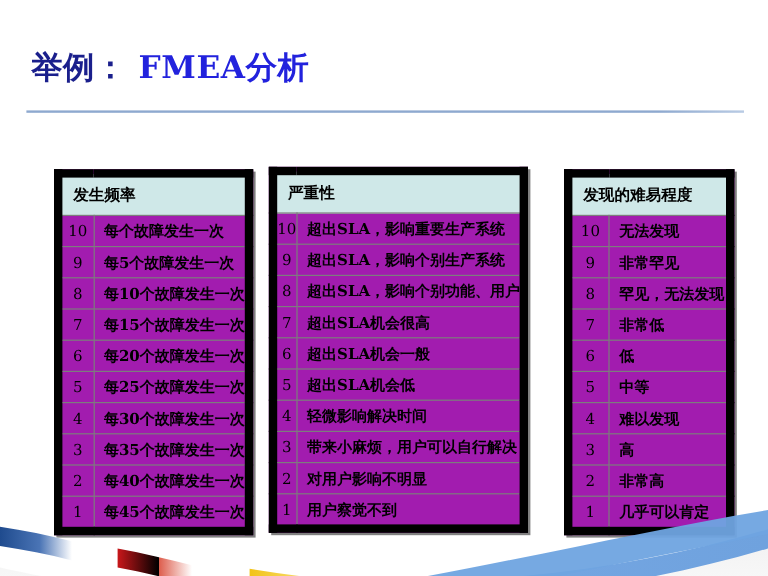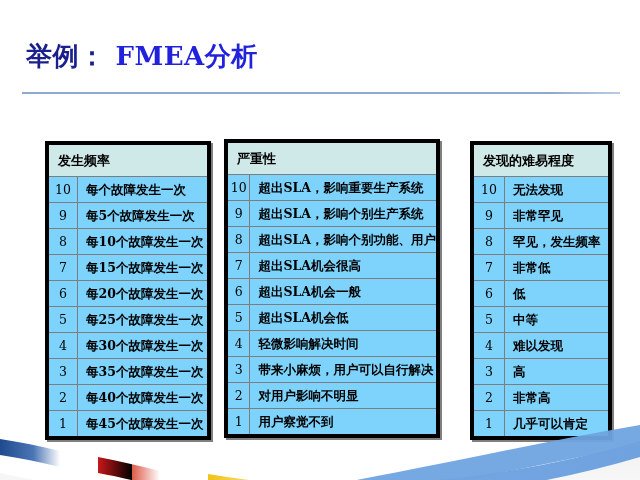--- a/index.html
+++ b/index.html
@@ -50,22 +50,22 @@
     top: 65px;
     width: 598px;
     height: 2px;
     background: linear-gradient(to right, #8ea9cf 0%, #8ea9cf 88%, #b9cbe4 100%);
   }
 
   
   .fmea-table {
     position: absolute;
     border-collapse: collapse;
-    background: #7dd3fc;
-    border: 4px solid #000000;
+    background: #a21caf;
+    border: 7px solid #000000;
     box-shadow: 2px 2px 0 0 #808080;
     font-family: "DejaVu Serif", "Liberation Serif", serif;
   }
   .fmea-table th,
   .fmea-table td {
     border: 1px solid #7d7d7d;
     padding: 0;
     height: 25px;
     line-height: 25px;
     font-size: 12.5px;
@@ -242,21 +242,21 @@
       <tr>
           <td class="num">10</td>
           <td class="desc">无法发现</td>
         </tr>
       <tr>
           <td class="num">9</td>
           <td class="desc">非常罕见</td>
         </tr>
       <tr>
           <td class="num">8</td>
-          <td class="desc">罕见，发生频率</td>
+          <td class="desc">罕见，无法发现</td>
         </tr>
       <tr>
           <td class="num">7</td>
           <td class="desc">非常低</td>
         </tr>
       <tr>
           <td class="num">6</td>
           <td class="desc">低</td>
         </tr>
       <tr>

